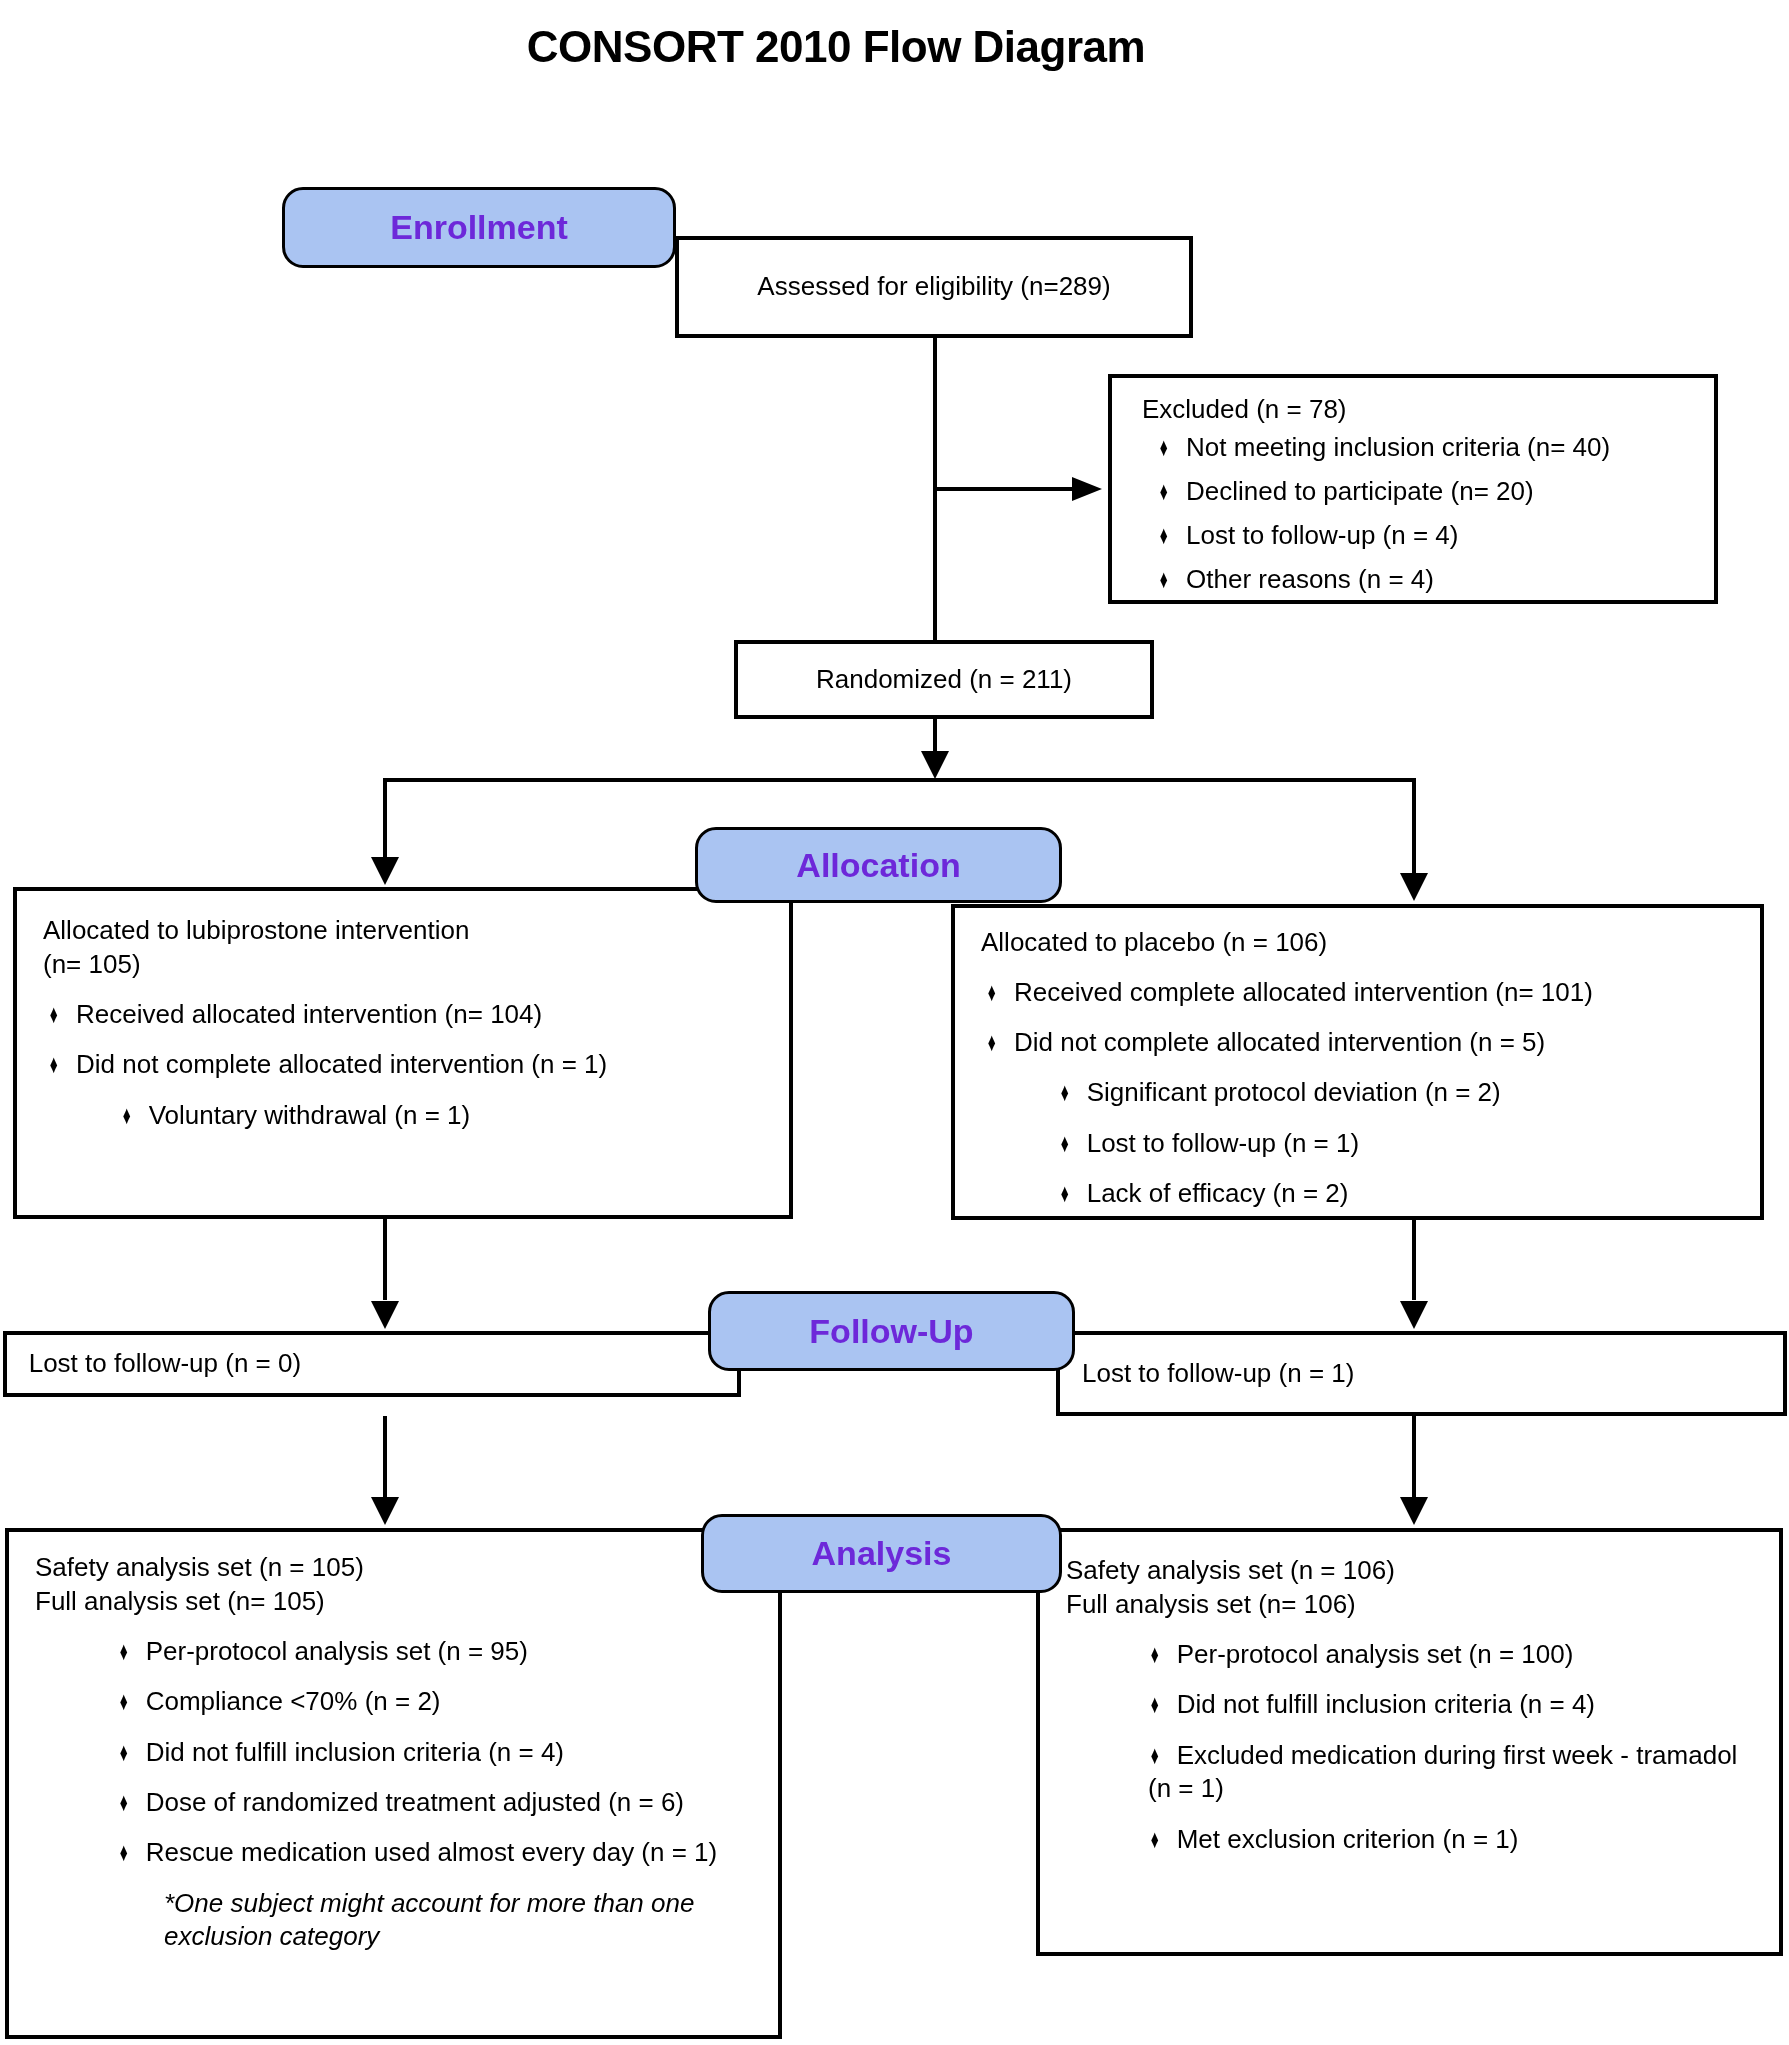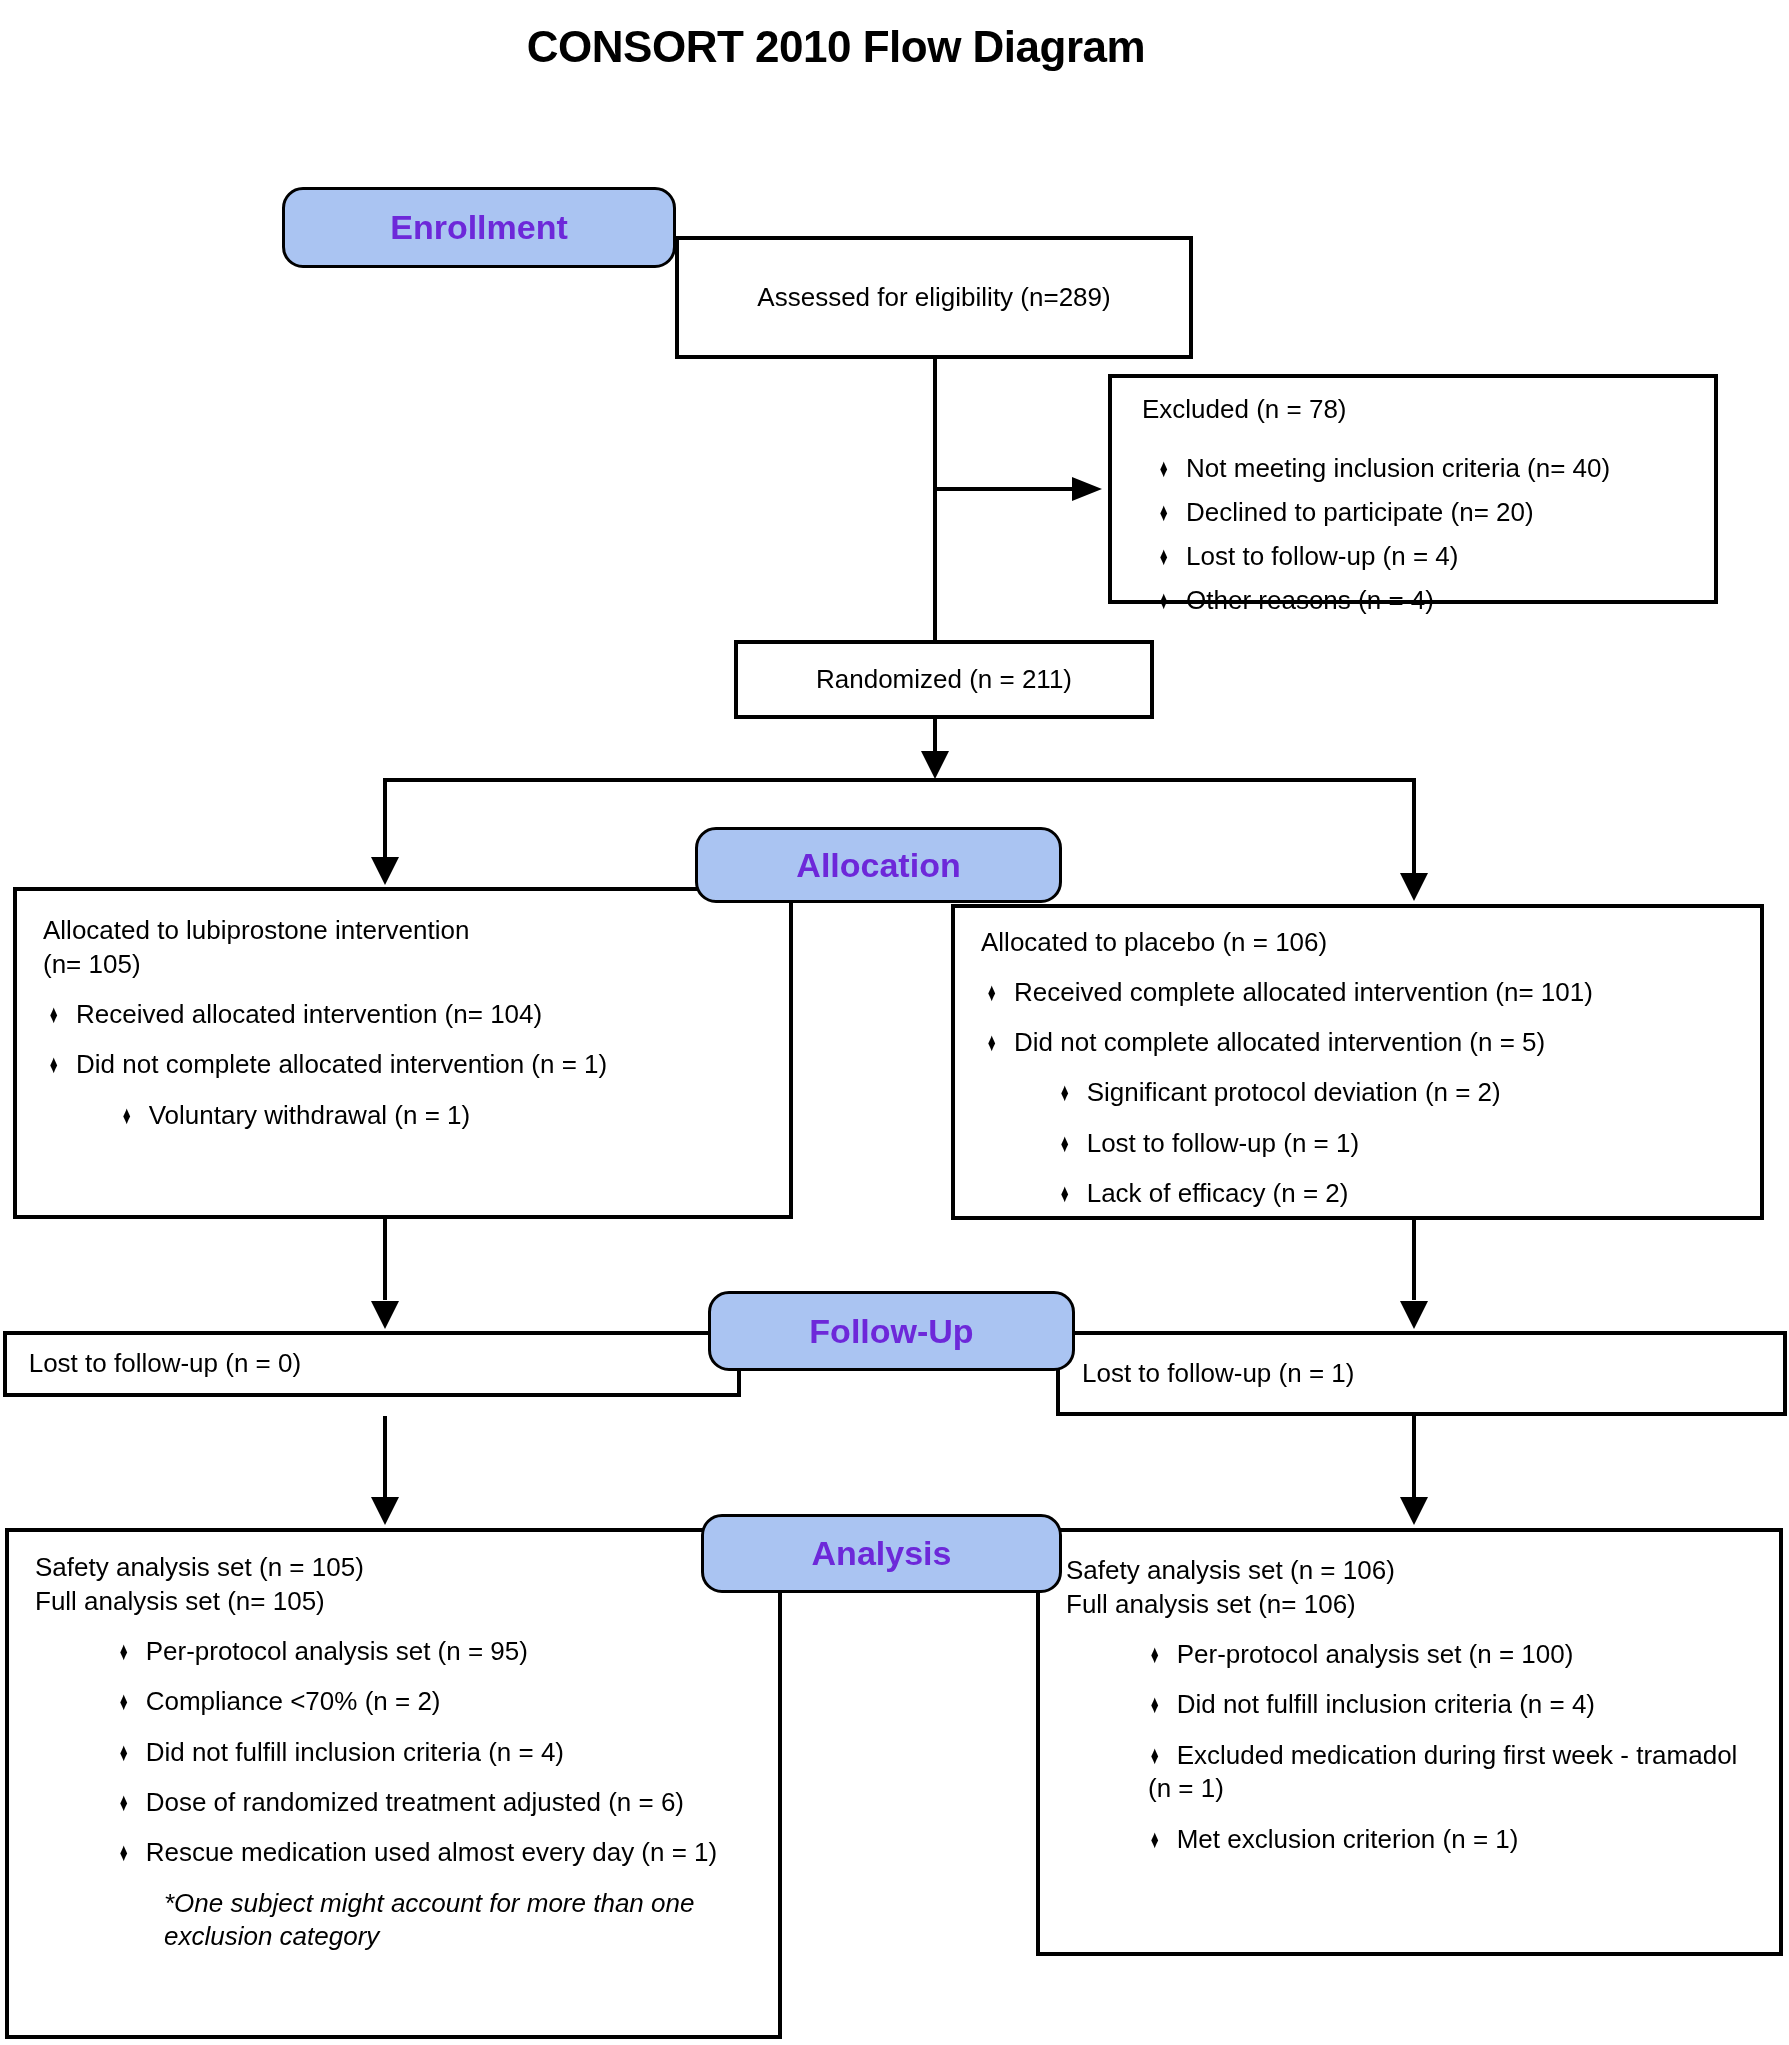--- a/index.html
+++ b/index.html
@@ -23,21 +23,21 @@
     background:#ffffff; border:4.4px solid #000;
     font-size:26px; line-height:1.3;
   }
   .center { display:flex; align-items:center; justify-content:center; text-align:center; }
   .vcenter { display:flex; align-items:center; padding-left:22px; }
   .pad { padding:20px 22px 11px 26px; }
   .bt { margin-bottom:14.3px; }
   .titleblock { margin-bottom:16.5px; }
   .li { margin-bottom:16.5px; }
   .tight .li { margin-bottom:10px; }
-  .tight .bt { margin-bottom:25px; }
+  .tight .bt { margin-bottom:4px; }
   .tight { padding-top:15.4px; }
   .dia { display:inline-block; transform:scaleX(.6); margin-right:15.4px; }
   .ind1 { padding-left:4.4px; }
   .ind2 { padding-left:77px; }
   .excl .ind1 { padding-left:15.4px; }
   .anbox .ind1 { padding-left:82px; }
   .anbox .ind2 { padding-left:129px; }
   .it { font-style:italic; }
   .line { position:absolute; background:#000; z-index:1; }
   .arr-d {
@@ -83,21 +83,21 @@
   <div class="hdr" style="left:708px; top:1291px; width:367px; height:80px;">
     <span>Follow-Up</span>
   </div>
   <div class="hdr" style="left:695px; top:827px; width:367px; height:76px;">
     <span>Allocation</span>
   </div>
   <div class="hdr" style="left:701px; top:1514px; width:361px; height:79px;">
     <span>Analysis</span>
   </div>
 
-  <div class="box center" style="left:675px; top:236px; width:518px; height:123px;">
+  <div class="box center" style="left:675px; top:236px; width:518px; height:102px;">
     <span>Assessed for eligibility (n=289)</span>
   </div>
 
   <div class="box pad tight excl" style="left:1108px; top:374px; width:610px; height:230px; padding-left:30px;">
     <div class="bt">Excluded (n = 78)</div>
     <div>
         <div class="li ind1"><span class="dia">♦</span><span>Not meeting inclusion criteria (n= 40)</span></div>
         <div class="li ind1"><span class="dia">♦</span><span>Declined to participate (n= 20)</span></div>
         <div class="li ind1"><span class="dia">♦</span><span>Lost to follow-up (n = 4)</span></div>
         <div class="li ind1"><span class="dia">♦</span><span>Other reasons (n = 4)</span></div>

